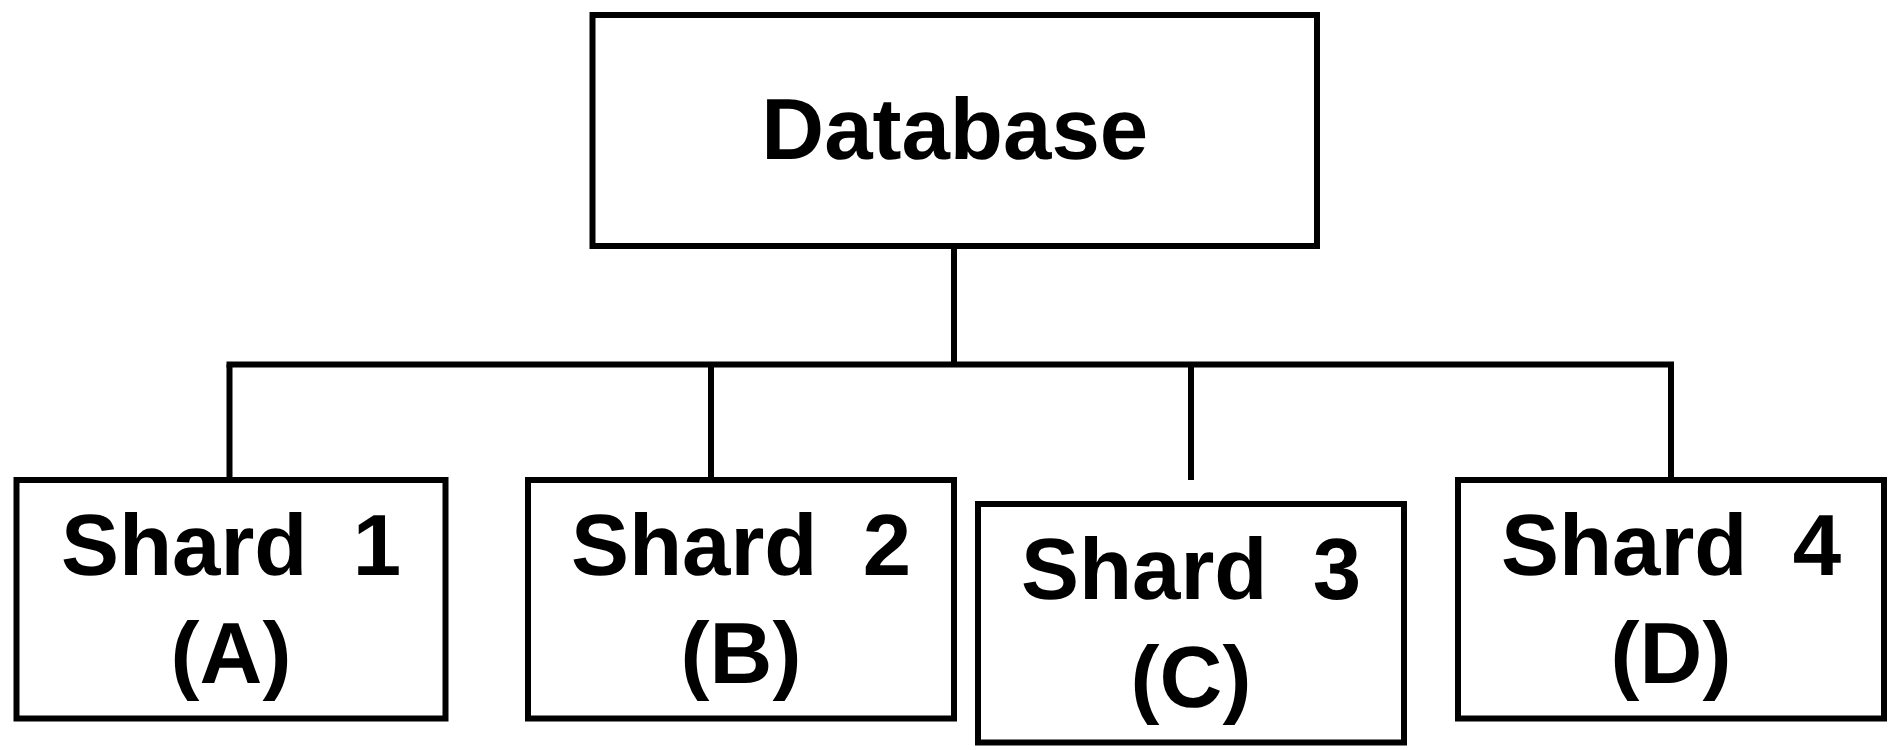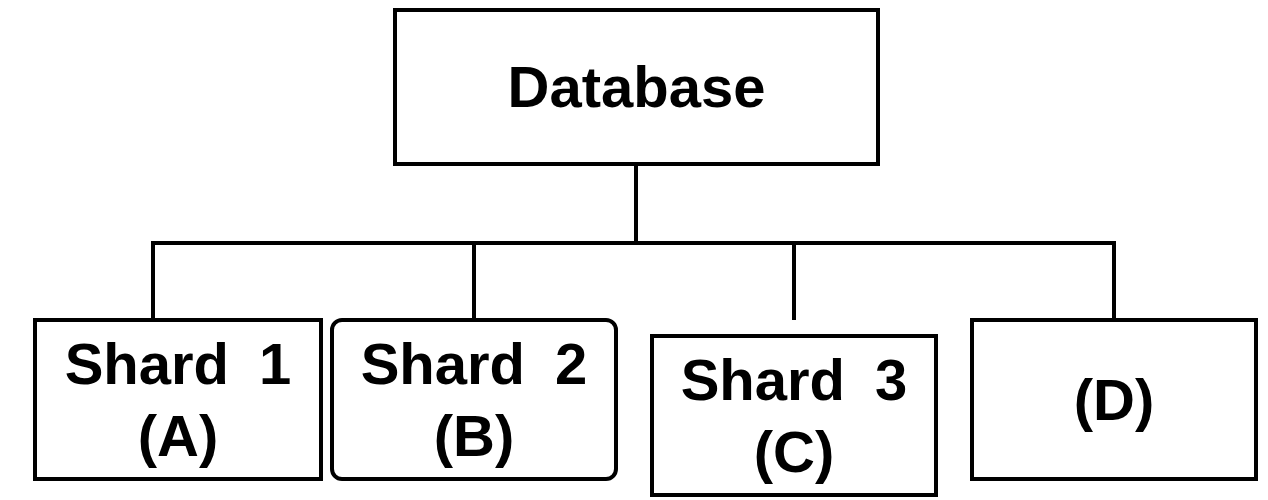--- a/index.html
+++ b/index.html
@@ -45,22 +45,22 @@
     left: 393px;
     top: 8px;
     width: 487px;
     height: 158px;
   }
   .shard-node {
     top: 318px;
     height: 163px;
     width: 288px;
   }
-  .shard-1 { left: 9px;   width: 290px; margin-left: 24px; }
-  .shard-2 { left: 330px; border-radius: 12px; }
+  .shard-1 { left: 9px;   width: 290px; }
+  .shard-2 { left: 350px; }
   .shard-3 { left: 650px; margin-top: 16px; }
   .shard-4 { left: 970px; }
 
   .connector {
     position: absolute;
     background: #000000;
     z-index: 1;
   }
   .root-stub  { left: 634px;  top: 164px; width: 4px;   height: 79px; }
   .trunk      { left: 151px;  top: 241px; width: 965px; height: 4px;  }
@@ -95,16 +95,17 @@
     <div class="title">Shard 2</div>
     <div class="subtitle">(B)</div>
   </div>
 
   <div class="node shard-node shard-3">
     <div class="title">Shard 3</div>
     <div class="subtitle">(C)</div>
   </div>
 
   <div class="node shard-node shard-4">
+    <div class="title">Shard 4</div>
     <div class="subtitle">(D)</div>
   </div>
 
 </div>
 
 </body></html>

